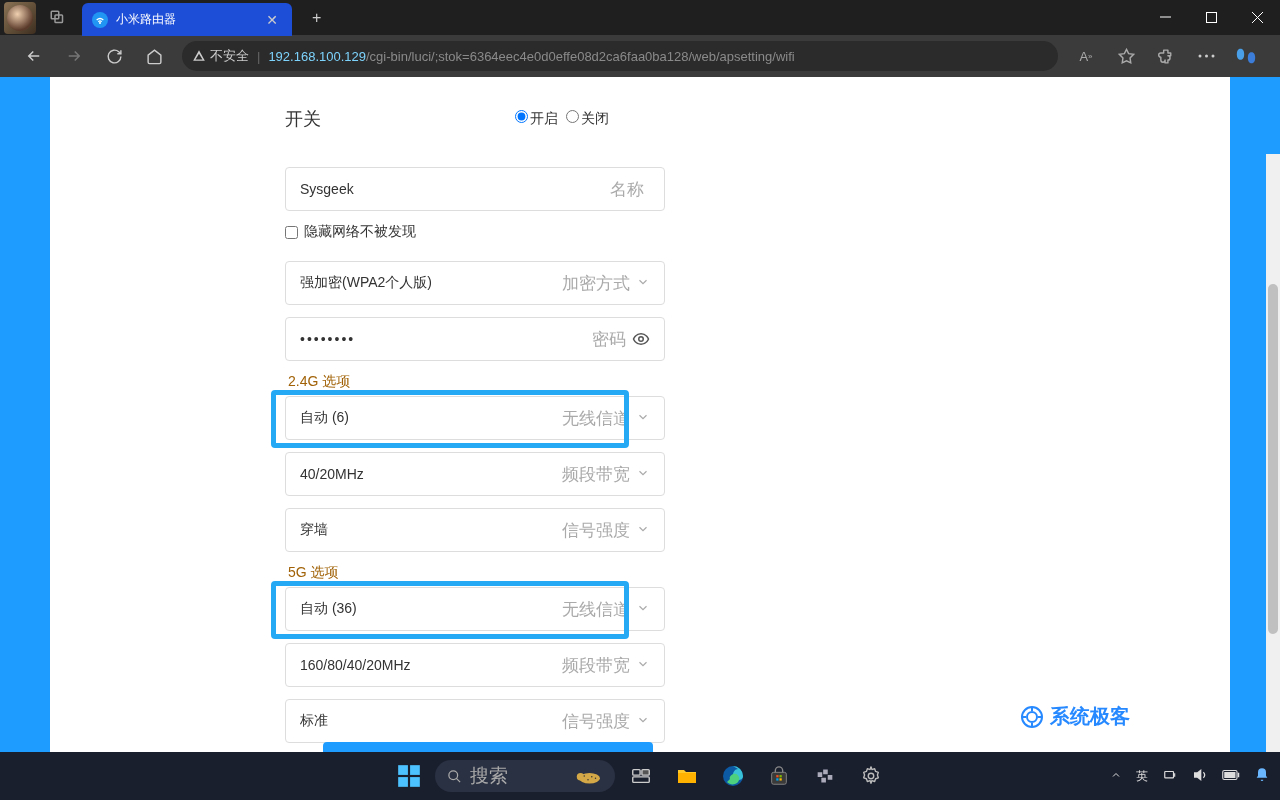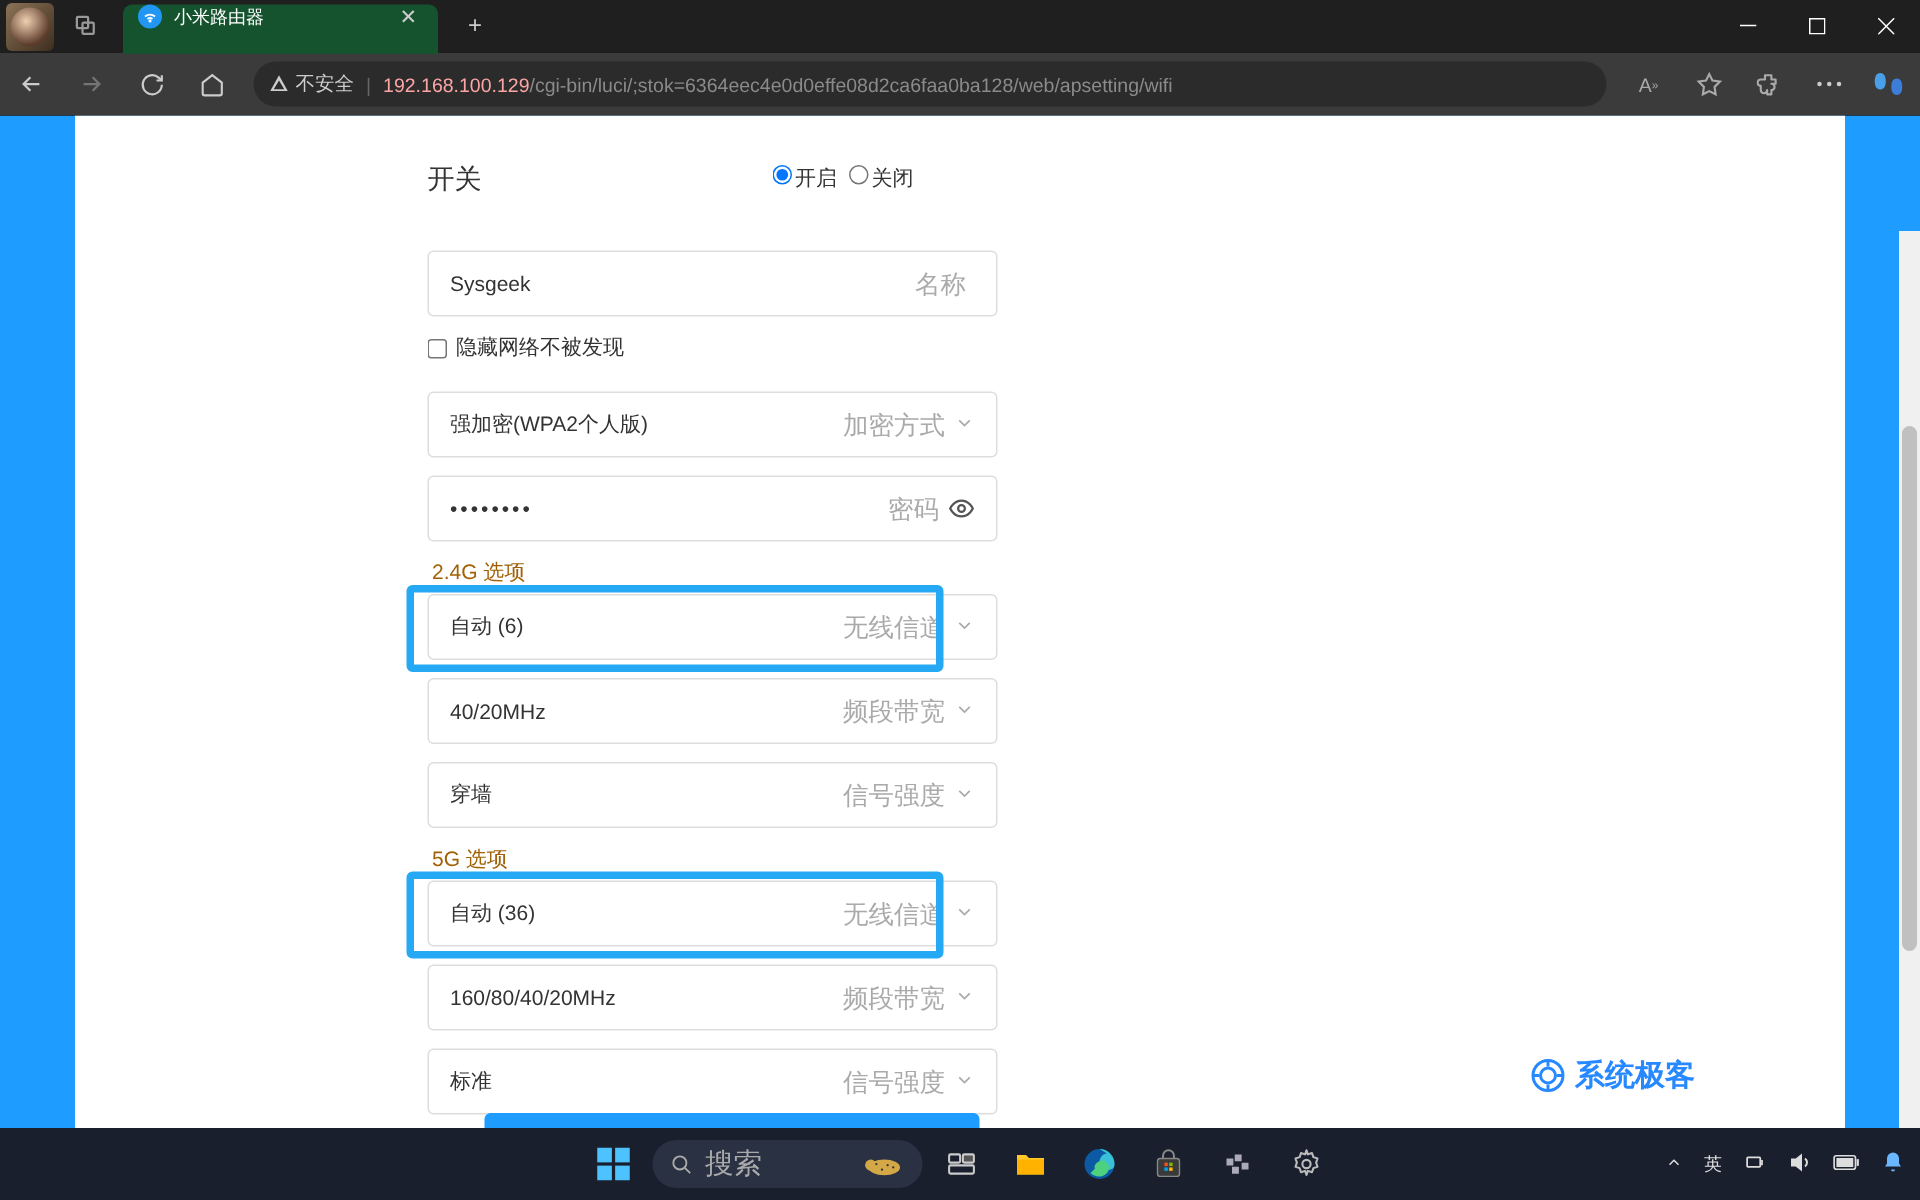--- a/index.html
+++ b/index.html
@@ -1,33 +1,33 @@
 <!DOCTYPE html>
 <html><head>
 <meta charset="utf-8">
 <style>
 *{margin:0;padding:0;box-sizing:border-box;font-family:"Microsoft YaHei","PingFang SC",sans-serif}
 body{width:1280px;height:800px;overflow:hidden;background:#000}
 .titlebar{height:35px;background:#1f1f1f;display:flex;align-items:center;position:relative}
 .avatar{width:32px;height:32px;border-radius:4px;margin-left:4px;background:linear-gradient(135deg,#8b7355,#3d2e1f);display:flex;align-items:center;justify-content:center;overflow:hidden}
 .avatar-inner{width:26px;height:26px;border-radius:50%;background:radial-gradient(circle at 40% 35%,#f0d0b0,#5a3a2a 70%)}
 .ws-icon{width:32px;height:32px;display:flex;align-items:center;justify-content:center;margin-left:6px;cursor:pointer}
-.tab{display:flex;align-items:flex-start;background:#14532d;height:33px;padding:0 10px 0 10px;border-radius:6px 6px 0 0;margin-left:8px;min-width:210px;position:relative;top:2px}
+.tab{display:flex;align-items:center;background:#1d4ed8;height:33px;padding:0 10px 0 10px;border-radius:6px 6px 0 0;margin-left:8px;min-width:210px;position:relative;top:2px}
 .tab-favicon{width:16px;height:16px;background:#2196f3;border-radius:50%;display:flex;align-items:center;justify-content:center;margin-right:8px}
 .tab-title{color:#fff;font-size:12px;flex:1}
 .tab-close{color:#ccc;font-size:14px;cursor:pointer;padding:0 4px}
 .new-tab{color:#ccc;font-size:16px;margin-left:12px;cursor:pointer;padding:4px 8px}
 .window-ctrls{position:absolute;right:0;top:0;height:35px;display:flex}
 .wc{width:46px;height:35px;display:flex;align-items:center;justify-content:center;color:#fff;cursor:pointer}
-.navbar{height:42px;background:#3b3b3b;display:flex;align-items:center;padding:0 3px;gap:4px}
+.navbar{height:42px;background:#3b3b3b;display:flex;align-items:center;padding:0 16px;gap:4px}
 .nvbtn{width:36px;height:36px;display:flex;align-items:center;justify-content:center;color:#ccc;cursor:pointer;border-radius:4px}
 .address{flex:1;height:30px;background:#2b2b2b;border-radius:15px;display:flex;align-items:center;padding:0 10px;margin:0 6px;color:#bbb;font-size:13px;gap:8px}
 .warn-icon{display:inline-flex;align-items:center;gap:4px;color:#ccc}
 .url-dim{color:#8a8a8a}
-.url-bright{color:#fca5a5}
+.url-bright{color:#7dd3fc}
 .viewport{height:675px;overflow:hidden;position:relative}
 .page-bg{background:#1f9cff;height:100%;padding:0 45px;display:flex;justify-content:center}
 .page-card{background:#fff;width:100%;max-width:1180px;height:100%;padding:30px 0 0 0;position:relative}
 .form-area{width:610px;margin-left:235px}
 .row-switch{display:flex;align-items:center;margin-bottom:36px}
 .sw-label{font-size:18px;color:#333;width:230px}
 .radio-grp{display:flex;align-items:center;gap:4px;font-size:14px;color:#333}
 .radio-grp input{margin-right:2px;margin-left:0}
 .field{width:380px;height:44px;border:1px solid #ddd;border-radius:4px;display:flex;align-items:center;padding:0 14px;margin-bottom:12px;position:relative;background:#fff}
 .field-val{flex:1;font-size:14px;color:#333}

